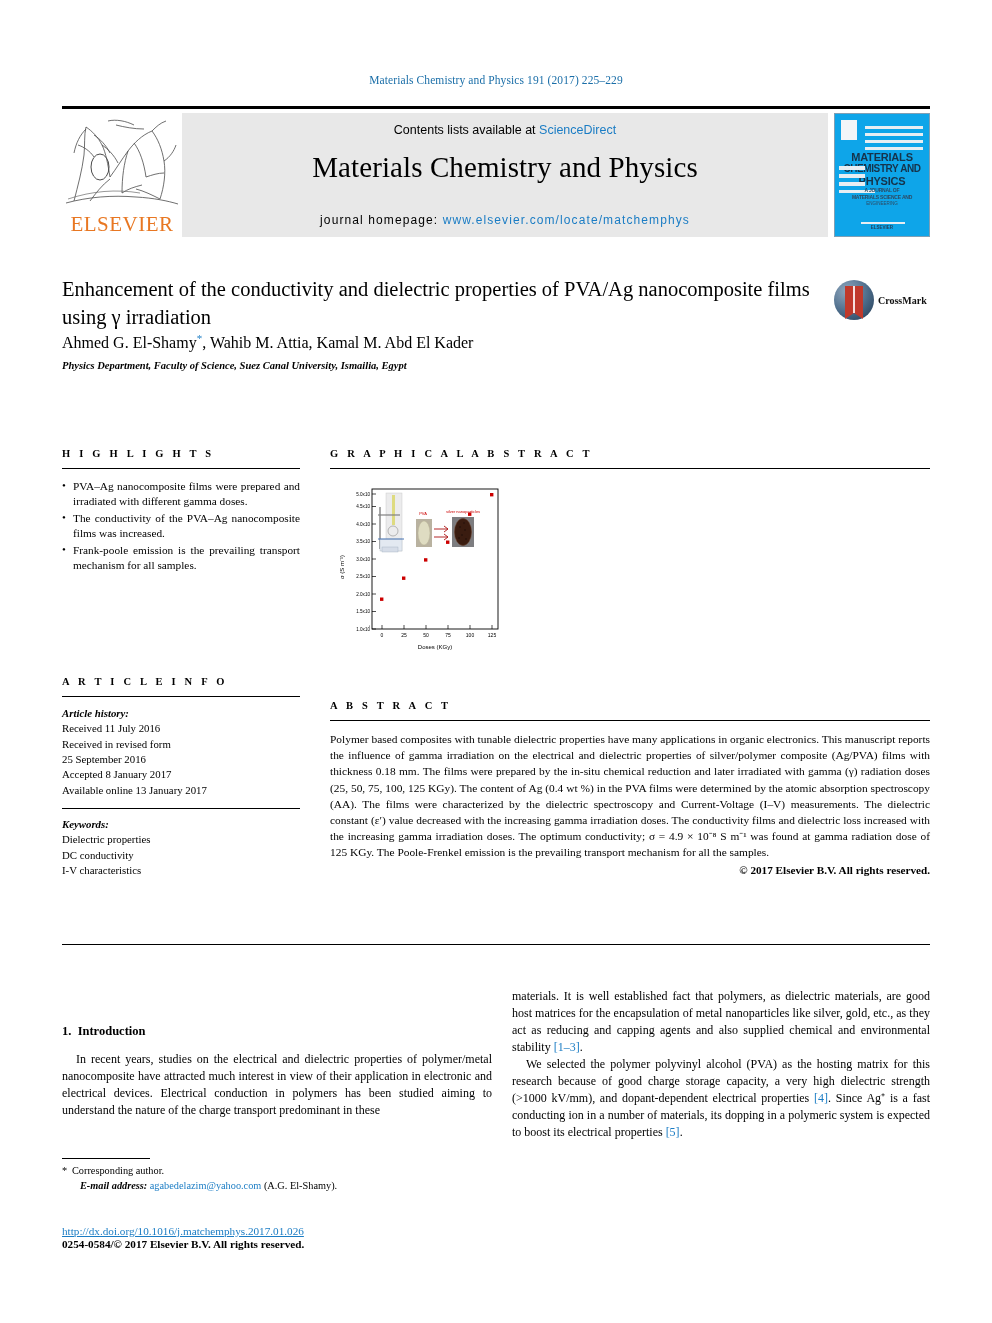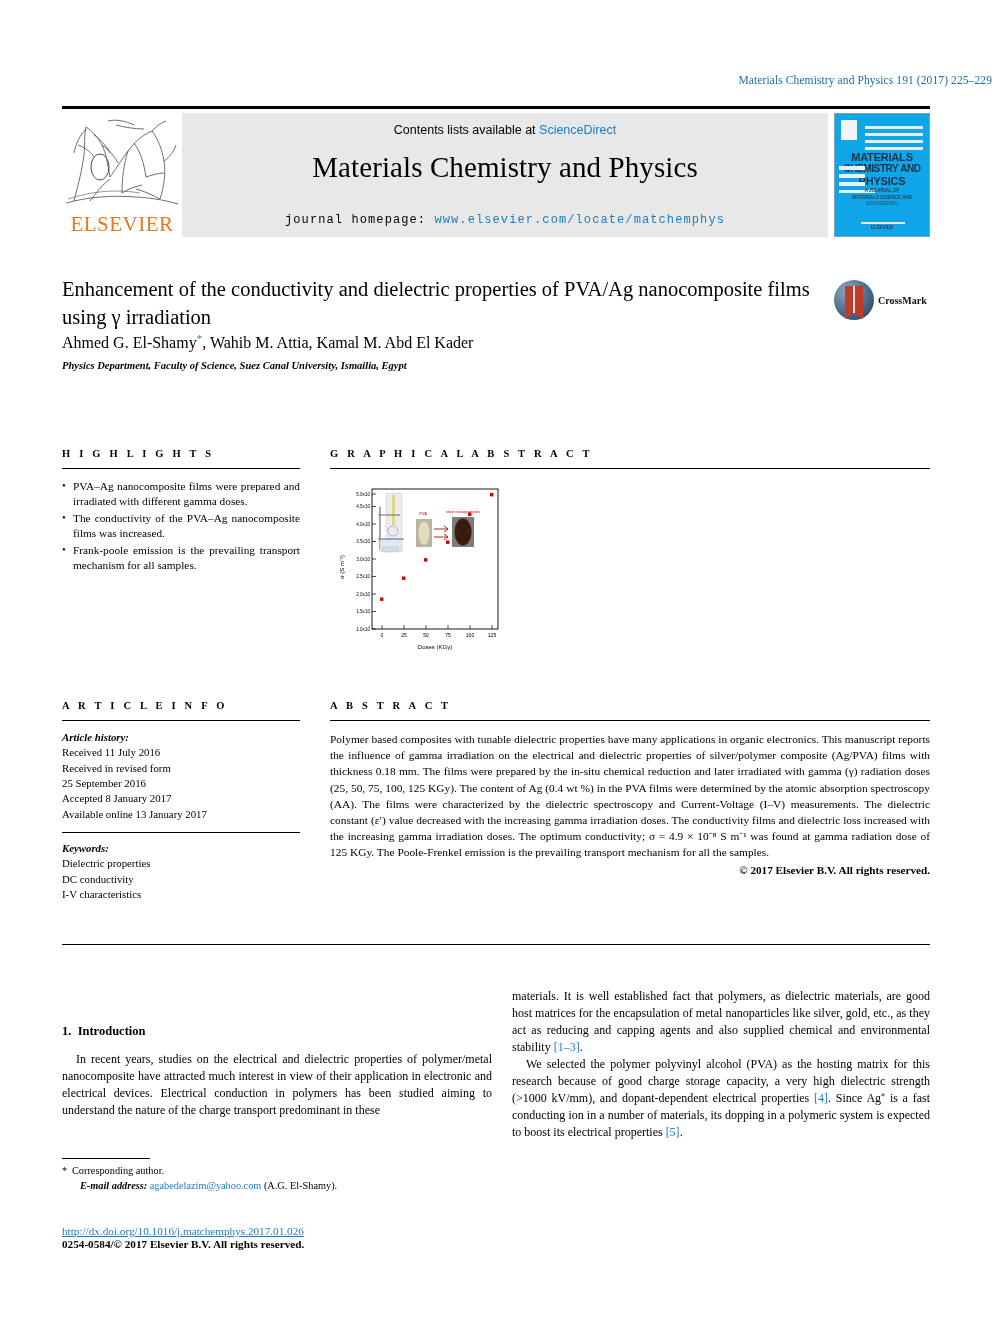--- a/index.html
+++ b/index.html
@@ -10,21 +10,21 @@
     font-family: "Liberation Serif", serif;
     color: #000;
     position: relative;
     overflow: hidden;
   }
   .page { position: absolute; left: 0; top: 0; width: 992px; height: 1323px; }
 
   
   .runhead {
     position: absolute; left: 0; top: 74px; width: 992px;
-    text-align: right;
+    text-align: center;
     font-size: 11.5px;
     color: #1a6ea8;
     font-family: "Liberation Serif", serif;
     letter-spacing: .1px;
   }
 
   
   .masthead {
     position: absolute; left: 62px; top: 106px; width: 868px; height: 128px;
     border-top: 3px solid #000;
@@ -48,21 +48,21 @@
     text-align: center; font-size: 12.5px; font-family: "Liberation Sans", sans-serif;
   }
   .contents-line .sd { color: #1a7cc4; }
   .journal-title {
     position: absolute; left: 0; top: 38px; width: 100%;
     text-align: center; font-size: 29px; font-family: "Liberation Serif", serif;
     letter-spacing: .1px;
   }
   .homepage-line {
     position: absolute; left: 0; bottom: 10px; width: 100%;
-    text-align: center; font-size: 12px; font-family: Liberation Mono, monospace;
+    text-align: center; font-size: 12px; font-family: Liberation Sans, sans-serif;
     letter-spacing: 1.1px;
   }
   .homepage-line .lbl { color: #000; }
   .homepage-line .url { color: #1a7cc4; }
   .cover-thumb {
     width: 96px; height: 124px; position: relative;
     background: #0ea5e9; border: 1px solid #7e9fb5; overflow: hidden;
   }
   .cover-bar { position: absolute; background: #e7eef3; }
   .cover-t1 { position: absolute; width: 100%; text-align: center; color: #16334a;
@@ -119,21 +119,21 @@
   }
   .hl-list li:before {
     content: "\2022"; position: absolute; left: 0; top: -1px; font-size: 11px;
   }
 
   
   .ga-box { margin-top: 14px; width: 180px; height: 185px; position: relative; }
   .chart-svg { display: block; }
 
   
-  .ai-col { position: absolute; left: 62px; top: 700px; width: 238px; }
+  .ai-col { position: absolute; left: 62px; top: 676px; width: 238px; }
   .ab-col { position: absolute; left: 330px; top: 700px; width: 600px; }
   .ai-body { font-size: 10.8px; line-height: 1.42; margin-top: 9px; font-family: "Liberation Serif", serif; }
   .ai-it { font-style: italic; font-weight: bold; }
   .ai-rule { border-top: 1.1px solid #000; margin: 10px 0 8px 0; }
   .abstract-text {
     margin-top: 10px; font-size: 11.4px; line-height: 1.42; text-align: justify;
     font-family: "Liberation Serif", serif;
   }
   .copyright { text-align: right; font-weight: bold; font-size: 11.2px; margin-top: 3px; }
 

